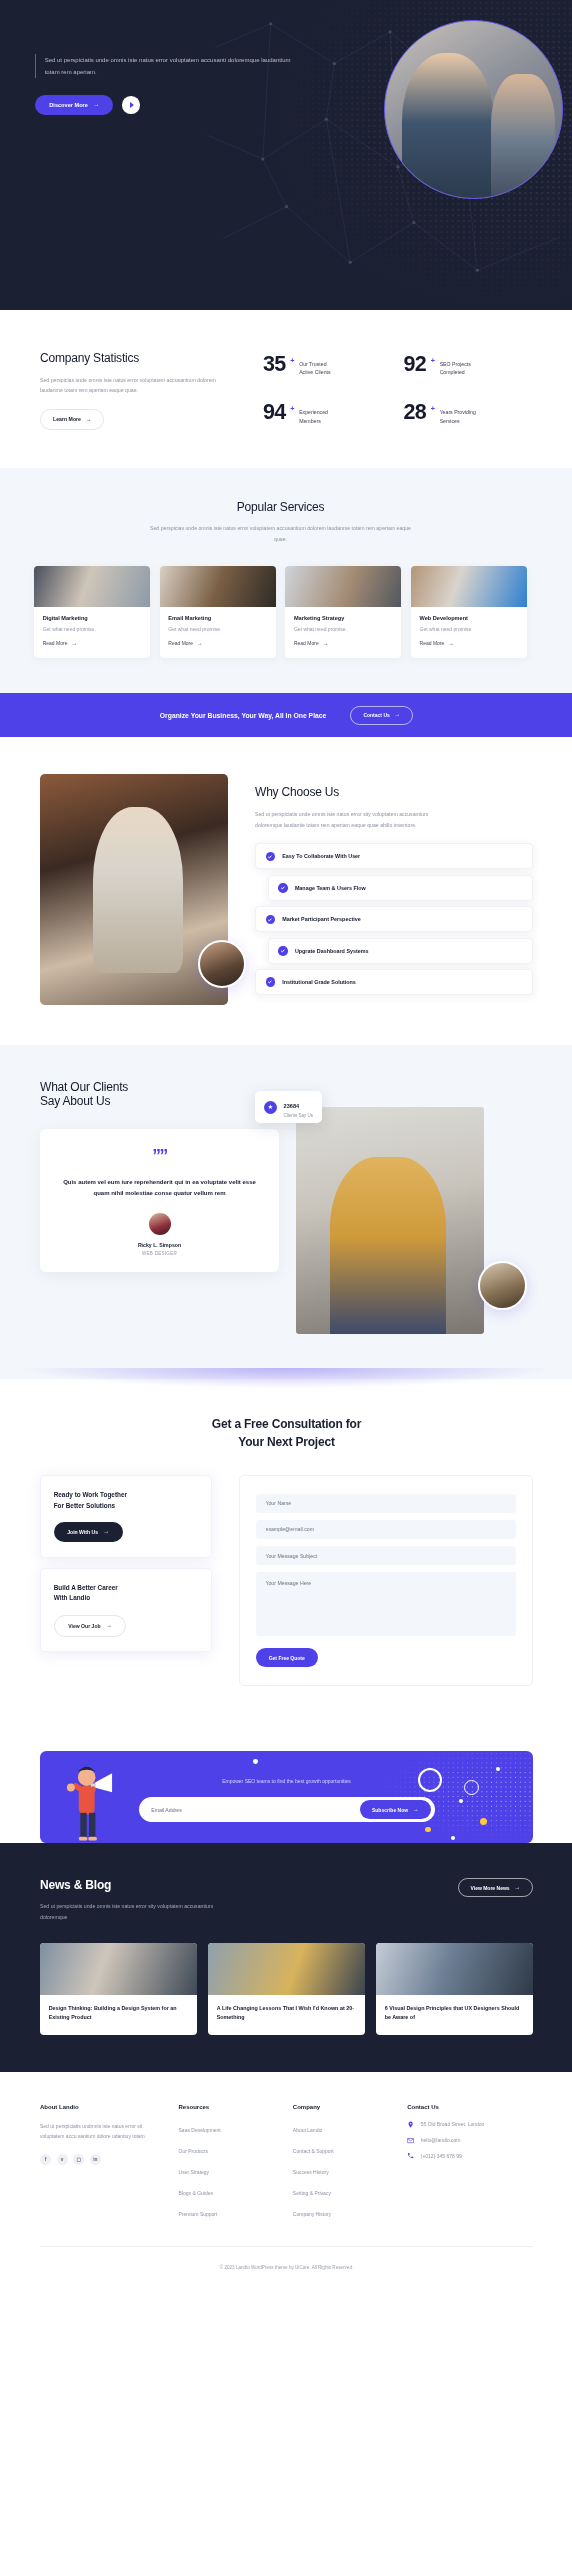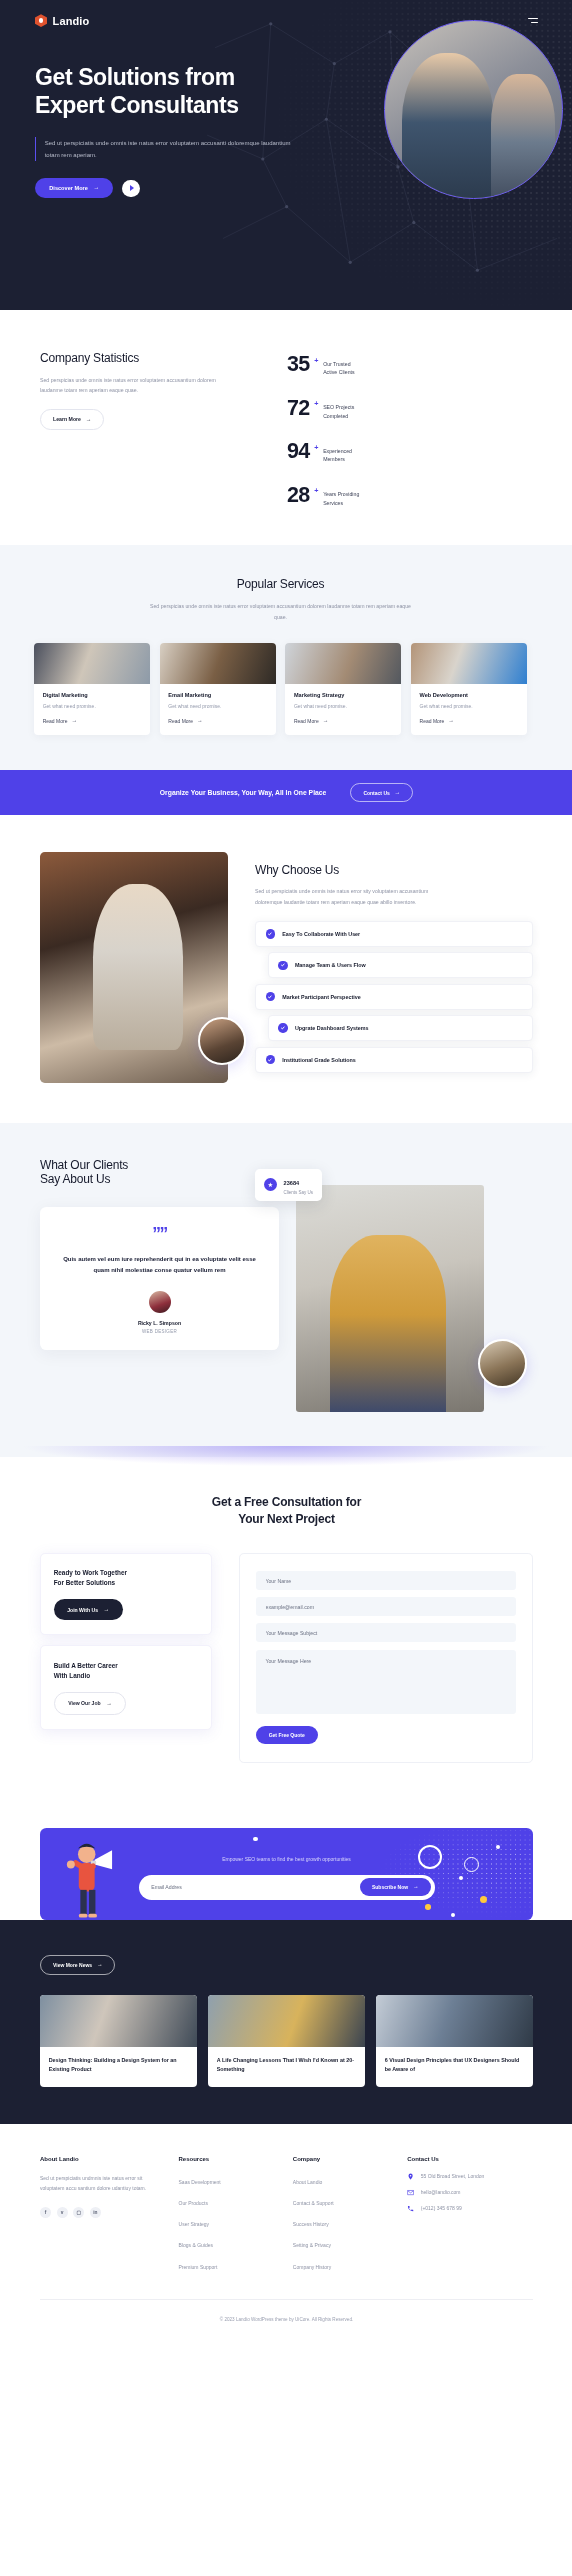--- a/index.html
+++ b/index.html
@@ -102,23 +102,22 @@
   .stats-left { width:199px; }
   .sec-title { font-size:12px; font-weight:400; letter-spacing:-0.2px; color:#161a2c; }
   .muted { color:#8e93a5; font-size:5.2px; line-height:2.1; margin-top:9.5px; }
   .link-btn {
     margin-top:12.7px; display:inline-flex; align-items:center; gap:4.8px;
     border:0.8px solid #e3e5ee; background:#fff; border-radius:14.3px;
     padding:6.4px 12px; font-size:5.2px; font-weight:700; color:#161a2c; cursor:pointer;
     font-family:"Liberation Sans", sans-serif;
   }
   .stats-grid {
-    flex:1; display:grid; grid-template-columns:1fr; row-gap:20.7px; column-gap:11px;
+    flex:1; display:grid; grid-template-columns:1fr 1fr; row-gap:20.7px; column-gap:11px;
     padding-top:3.2px;
-    margin-left:24px;
   }
   .stat { display:flex; align-items:flex-start; gap:4.8px; }
   .stat-num {
     font-size:21.5px; font-weight:700; line-height:1; color:#161a2c; letter-spacing:-0.8px;
   }
   .stat-plus { color:#4f41e8; font-size:7.2px; font-weight:700; margin-top:1.6px; }
   .stat-label { font-size:5.2px; line-height:1.65; color:#3d4257; padding-top:5.6px; }
 
   
   .services { background:#f3f6fa; padding:32px 12px 35px 0; }
@@ -382,36 +381,22 @@
           <circle cx="160" cy="150" r="2"></circle>
         <circle cx="250" cy="210" r="2"></circle>
           <circle cx="330" cy="160" r="2"></circle>
         <circle cx="110" cy="260" r="2"></circle>
           <circle cx="190" cy="330" r="2"></circle>
         <circle cx="270" cy="280" r="2"></circle>
           <circle cx="350" cy="340" r="2"></circle>
       </g>
     </svg>
 
-    <div class="navbar">
-      <div class="brand">
-        <span class="brand-mark"></span>
-        <span class="brand-name">Landio</span>
-      </div>
-      <div class="nav-toggle">
-          <i></i>
-          <i></i>
-        </div>
-    </div>
 
     <div class="hero-body">
-      <h1 class="hero-title">
-        <span>Get Solutions from</span><br>
-        <span>Expert Consultants</span>
-      </h1>
       <div class="hero-sub">
         <p>Sed ut perspiciatis unde omnis iste natus error voluptatem accusanti doloremque laudantium totam rem aperiam.</p>
       </div>
       <div class="hero-actions">
         <button class="btn-primary">
           <span>Discover More</span>
           <span class="arr">→</span>
         </button>
         <button class="play-btn">
           <span></span>
@@ -439,21 +424,21 @@
         <div class="stats-grid">
           <div class="stat">
             <span class="stat-num">35</span>
             <span class="stat-plus">+</span>
             <span class="stat-label">
               <span>Our Trusted</span><br>
               <span>Active Clients</span>
             </span>
           </div>
           <div class="stat">
-            <span class="stat-num">72</span>
+            <span class="stat-num">92</span>
             <span class="stat-plus">+</span>
             <span class="stat-label">
               <span>SEO Projects</span><br>
               <span>Completed</span>
             </span>
           </div>
           <div class="stat">
             <span class="stat-num">94</span>
             <span class="stat-plus">+</span>
             <span class="stat-label">
@@ -700,20 +685,24 @@
             <span class="arr">→</span>
           </button>
         </div>
       </div>
     </div>
   </section>
 
   <section class="blog">
     <div class="inner">
       <div class="blog-head">
+        <div>
+          <h2>News &amp; Blog</h2>
+          <p class="muted">Sed ut perspiciatis unde omnis iste natus error sity voluptatem accusantium doloremque</p>
+        </div>
         <button class="btn-ghost">
           <span>View More News</span>
           <span class="arr">→</span>
         </button>
       </div>
       <div class="blog-grid">
         <div class="blog-card">
           <div class="blog-img bi1"></div>
           <div class="blog-body">
               <div class="blog-title">Design Thinking: Building a Design System for an Existing Product</div>

